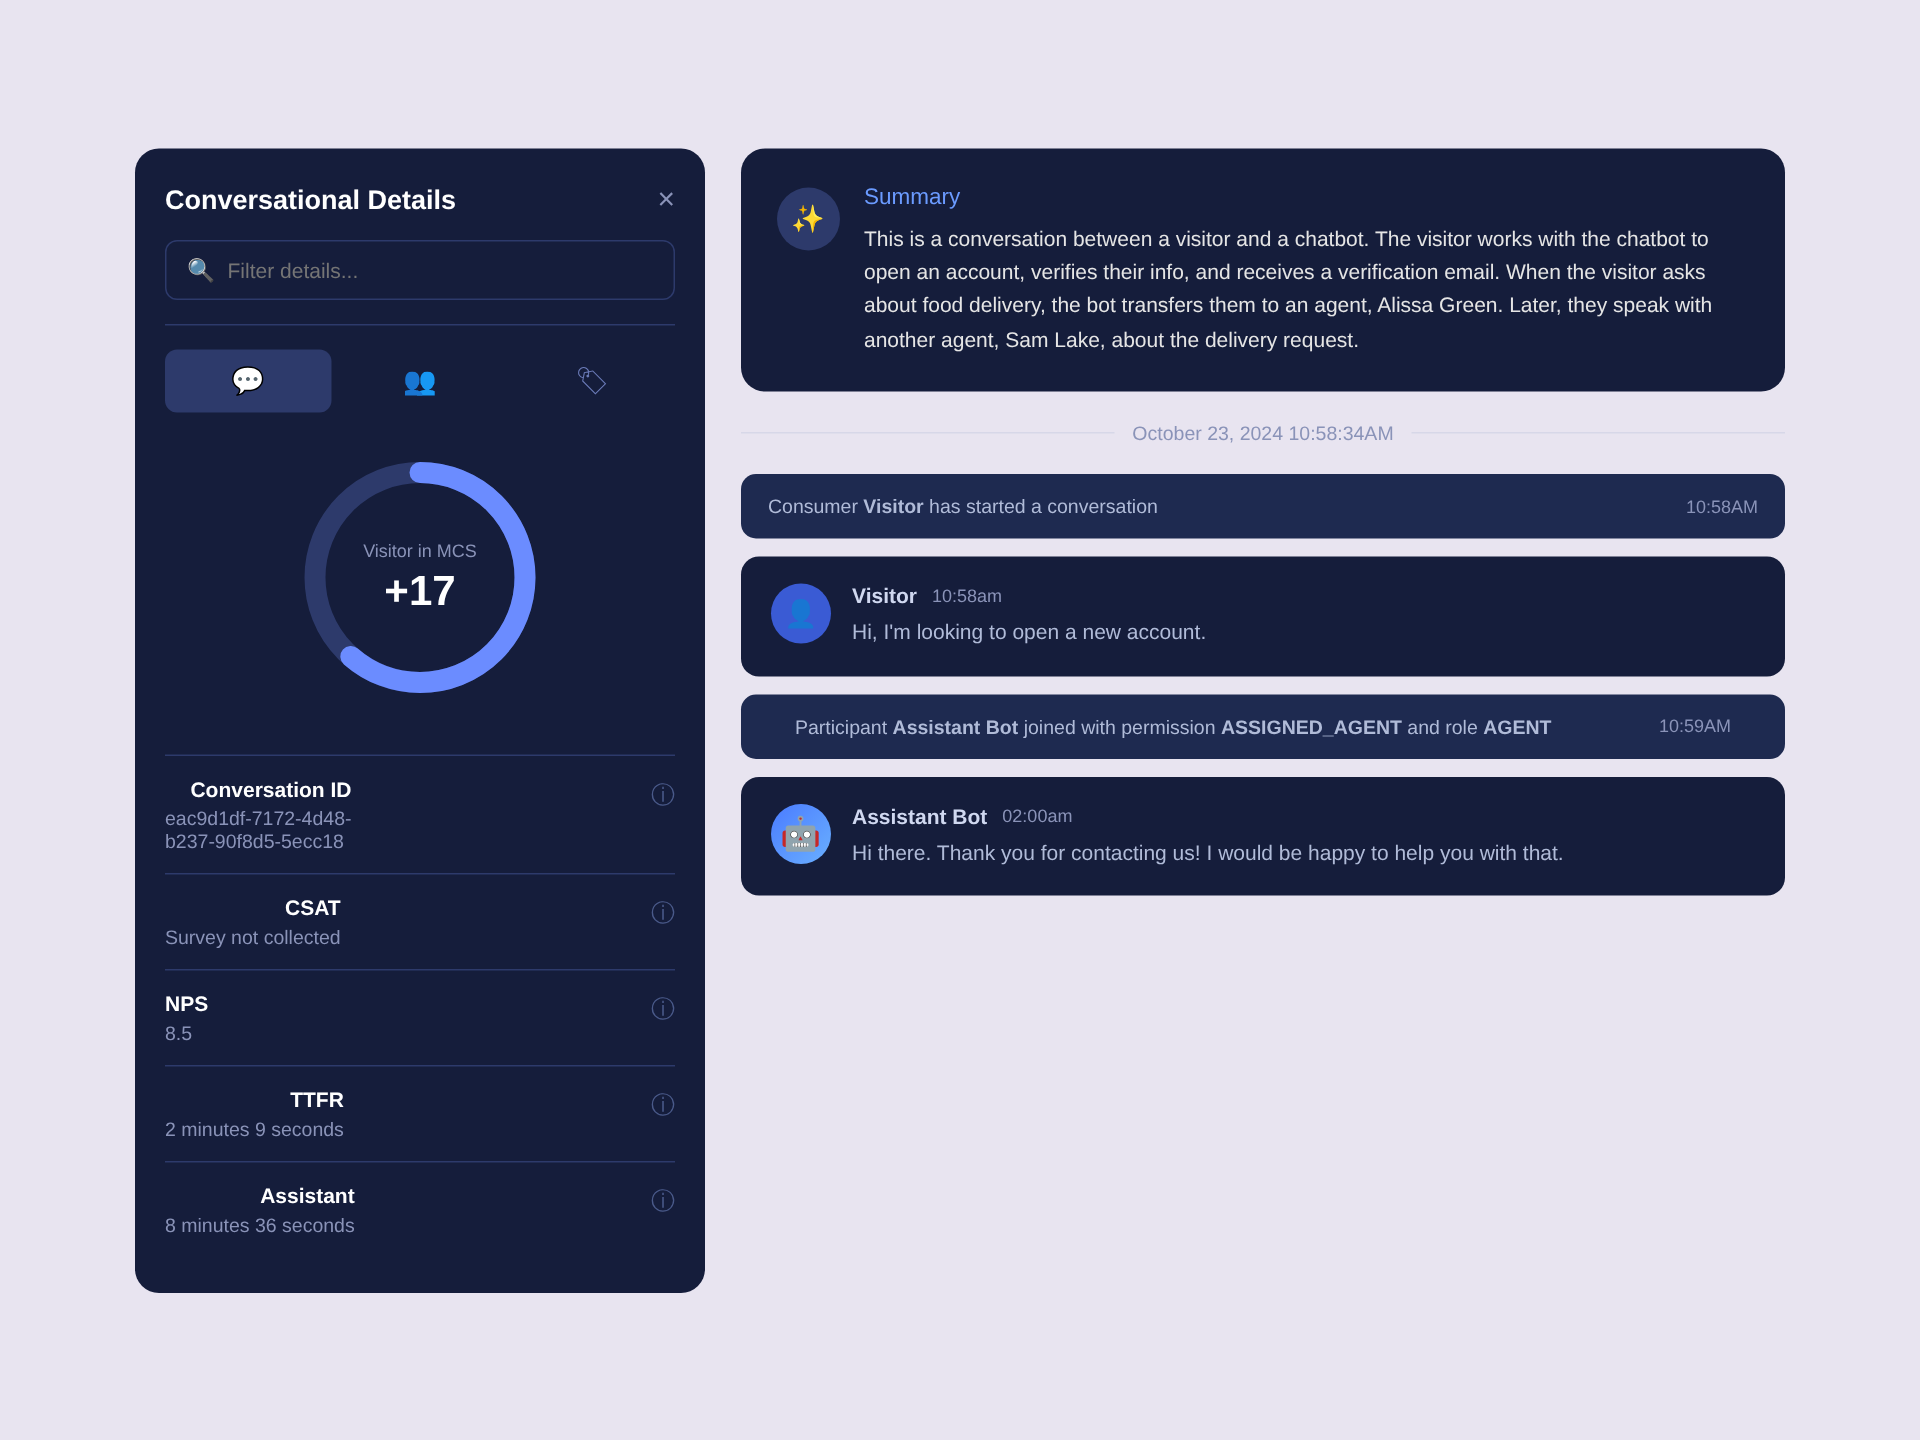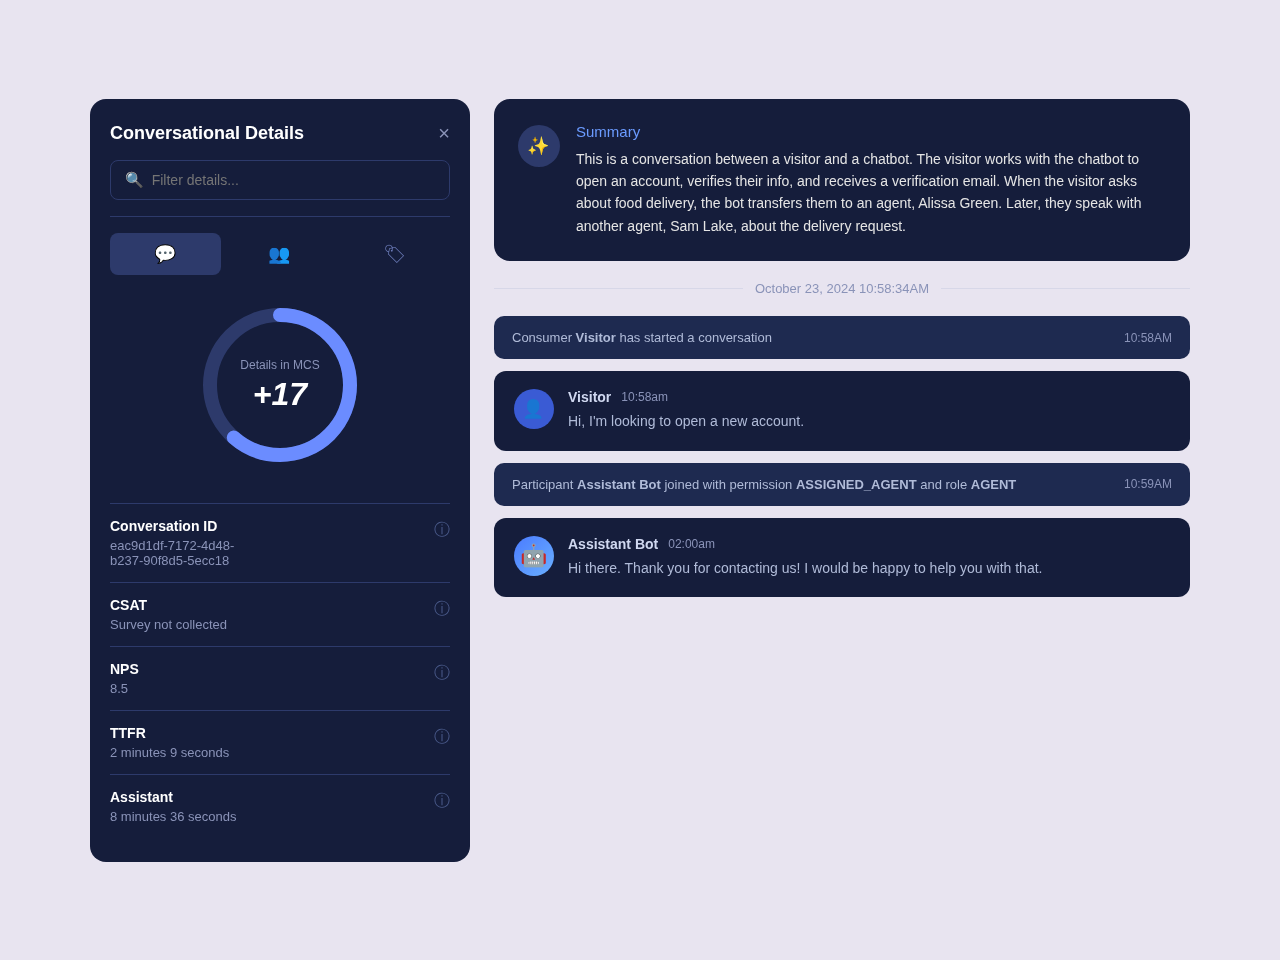--- a/index.html
+++ b/index.html
@@ -157,24 +157,23 @@
       text-align: center;
     }
 
     .gauge-label {
       font-size: 12px;
       color: #8a93b8;
       margin-bottom: 4px;
     }
 
     .gauge-value {
-      font-size: 32px;
+      font-size: 28px;
       font-weight: 700;
       color: #fff;
-      font-style: italic;
     }
 
     
     .details-list {
       display: flex;
       flex-direction: column;
     }
 
     .detail-row {
       padding: 14px 0;
@@ -184,20 +183,21 @@
       align-items: flex-start;
     }
 
     .detail-content {}
 
     .detail-label {
       font-size: 14px;
       font-weight: 700;
       color: #fff;
       margin-bottom: 4px;
+      text-align: right;
     }
 
     .detail-value {
       font-size: 13px;
       color: #8a93b8;
     }
 
     .info-icon {
       color: #4a5a8a;
       font-size: 16px;
@@ -343,21 +343,21 @@
 
     .msg-text {
       font-size: 14px;
       color: #b0bbd8;
       line-height: 1.55;
     }
 
     .system-msg-block {
       background: #1e2a50;
       border-radius: 10px;
-      padding: 14px 18px;
+      padding: 14px 36px;
       font-size: 13px;
       color: #b0bbd8;
     }
 
     .system-msg-block .row {
       display: flex;
       justify-content: space-between;
       align-items: flex-start;
     }
 
@@ -391,21 +391,21 @@
       <div class="tab">🏷</div>
     </div>
 
     <div class="gauge-container">
       <div class="gauge-wrapper">
         <svg class="gauge-svg" viewBox="0 0 180 180">
           <circle class="gauge-track" cx="90" cy="90" r="70"></circle>
           <circle class="gauge-fill" cx="90" cy="90" r="70" stroke-dasharray="440" stroke-dashoffset="220" style="stroke-dasharray:440; stroke-dashoffset: 170;"></circle>
         </svg>
         <div class="gauge-inner">
-          <div class="gauge-label">Details in MCS</div>
+          <div class="gauge-label">Visitor in MCS</div>
           <div class="gauge-value">+17</div>
         </div>
       </div>
     </div>
 
     <div class="details-list">
 
       <div class="detail-row">
         <div class="detail-content">
           <div class="detail-label">Conversation ID</div>

